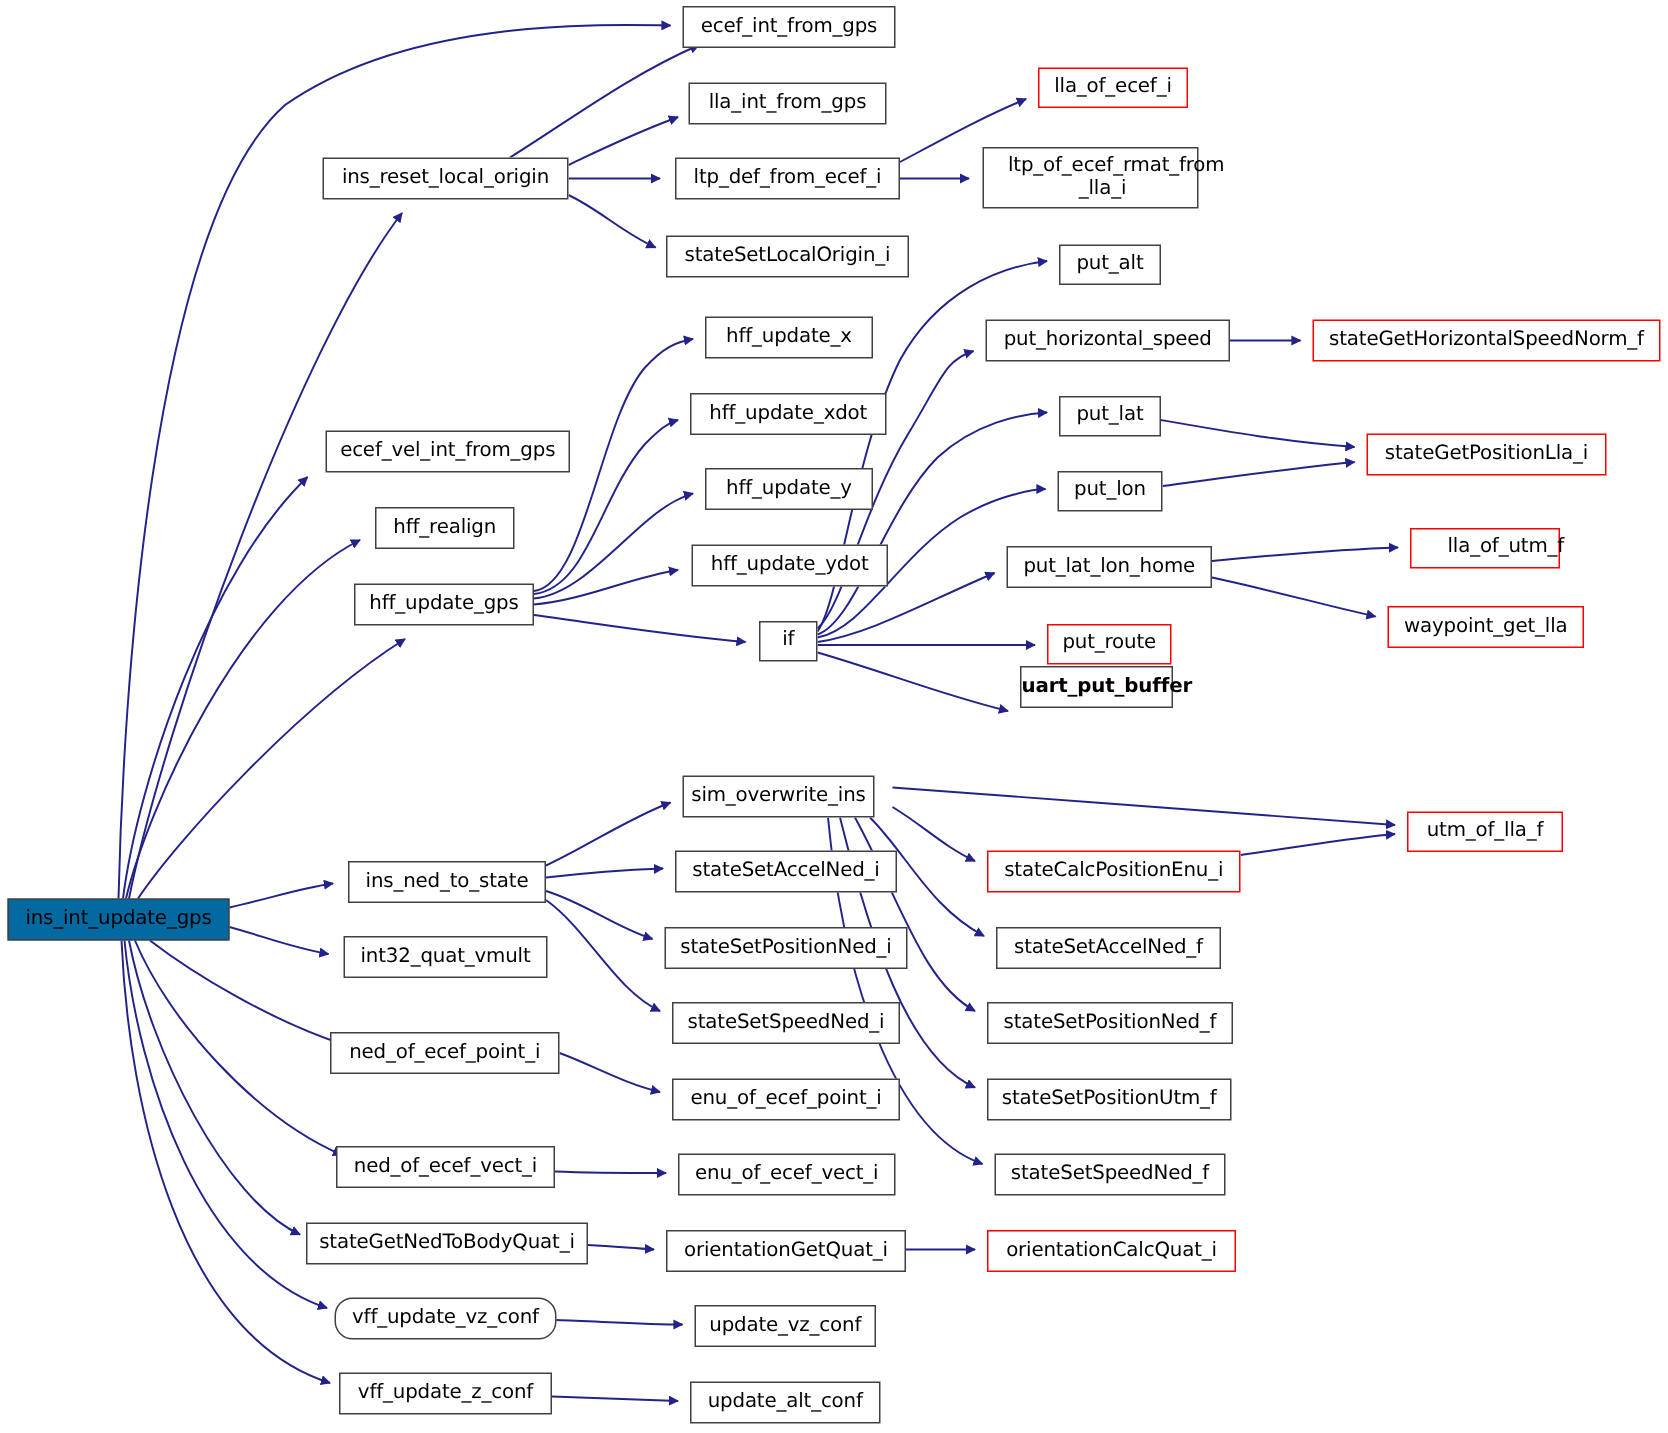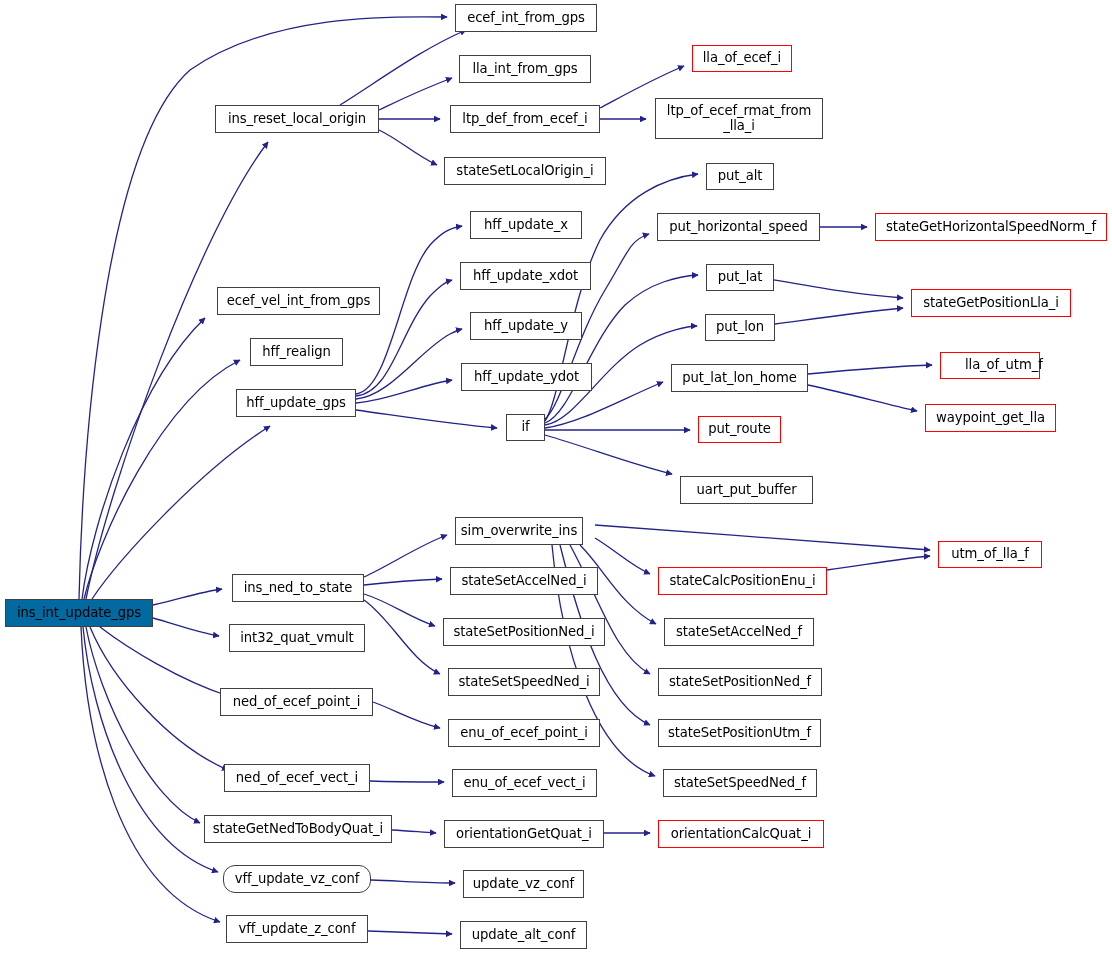--- a/index.html
+++ b/index.html
@@ -127,34 +127,34 @@
       <div class="node" style="left: 220px; top: 688px; width: 153px; height: 28px;"><span class="lbl">ned_of_ecef_point_i</span></div>
       <div class="node" style="left: 224px; top: 764px; width: 146px; height: 28px;"><span class="lbl">ned_of_ecef_vect_i</span></div>
       <div class="node" style="left: 204px; top: 815px; width: 188px; height: 28px;"><span class="lbl">stateGetNedToBodyQuat_i</span></div>
       <div class="node" style="left: 223px; top: 865px; width: 148px; height: 28px; border-radius: 12px;"><span class="lbl">vff_update_vz_conf</span></div>
       <div class="node" style="left: 226px; top: 915px; width: 142px; height: 28px;"><span class="lbl">vff_update_z_conf</span></div>
       <div class="node" style="left: 455px; top: 4px; width: 142px; height: 28px;"><span class="lbl">ecef_int_from_gps</span></div>
       <div class="node" style="left: 459px; top: 55px; width: 132px; height: 28px;"><span class="lbl">lla_int_from_gps</span></div>
       <div class="node" style="left: 450px; top: 105px; width: 150px; height: 28px;"><span class="lbl">ltp_def_from_ecef_i</span></div>
       <div class="node" style="left: 444px; top: 157px; width: 162px; height: 28px;"><span class="lbl">stateSetLocalOrigin_i</span></div>
       <div class="node red" style="left: 692px; top: 45px; width: 100px; height: 27px;"><span class="lbl">lla_of_ecef_i</span></div>
-      <div class="node" style="left: 655px; top: 98px; width: 168px; height: 41px;"><span class="lbl">ltp_of_ecef_rmat_from
+      <div class="node" style="left: 655px; top: 98px; width: 144px; height: 41px; padding-left: 16px;"><span class="lbl">ltp_of_ecef_rmat_from
 _lla_i</span></div>
       <div class="node" style="left: 706px; top: 163px; width: 68px; height: 27px;"><span class="lbl">put_alt</span></div>
       <div class="node" style="left: 470px; top: 211px; width: 112px; height: 28px;"><span class="lbl">hff_update_x</span></div>
       <div class="node" style="left: 460px; top: 262px; width: 131px; height: 28px;"><span class="lbl">hff_update_xdot</span></div>
       <div class="node" style="left: 470px; top: 312px; width: 112px; height: 28px;"><span class="lbl">hff_update_y</span></div>
       <div class="node" style="left: 461px; top: 363px; width: 131px; height: 28px;"><span class="lbl">hff_update_ydot</span></div>
       <div class="node" style="left: 506px; top: 414px; width: 39px; height: 27px;"><span class="lbl">if</span></div>
       <div class="node" style="left: 657px; top: 213px; width: 163px; height: 28px;"><span class="lbl">put_horizontal_speed</span></div>
       <div class="node" style="left: 706px; top: 264px; width: 68px; height: 27px;"><span class="lbl">put_lat</span></div>
       <div class="node" style="left: 705px; top: 314px; width: 70px; height: 27px;"><span class="lbl">put_lon</span></div>
       <div class="node" style="left: 671px; top: 364px; width: 137px; height: 28px;"><span class="lbl">put_lat_lon_home</span></div>
       <div class="node red" style="left: 698px; top: 416px; width: 83px; height: 27px;"><span class="lbl">put_route</span></div>
-      <div class="node" style="left: 680px; top: 476px; width: 133px; height: 28px;"><span class="lbl">uart_put_buffer</span></div>
+      <div class="node" style="left: 680px; top: 444px; width: 102px; height: 28px; font-weight: bold;"><span class="lbl">uart_put_buffer</span></div>
       <div class="node red" style="left: 875px; top: 213px; width: 232px; height: 28px;"><span class="lbl">stateGetHorizontalSpeedNorm_f</span></div>
       <div class="node red" style="left: 911px; top: 289px; width: 160px; height: 28px;"><span class="lbl">stateGetPositionLla_i</span></div>
       <div class="node red" style="left: 940px; top: 352px; width: 100px; height: 27px; padding-left: 24px;"><span class="lbl">lla_of_utm_f</span></div>
       <div class="node red" style="left: 925px; top: 404px; width: 131px; height: 28px; justify-content: center;"><span class="lbl">waypoint_get_lla</span></div>
       <div class="node" style="left: 455px; top: 517px; width: 128px; height: 28px;"><span class="lbl">sim_overwrite_ins</span></div>
       <div class="node" style="left: 450px; top: 567px; width: 148px; height: 28px;"><span class="lbl">stateSetAccelNed_i</span></div>
       <div class="node" style="left: 443px; top: 618px; width: 162px; height: 28px;"><span class="lbl">stateSetPositionNed_i</span></div>
       <div class="node" style="left: 448px; top: 668px; width: 152px; height: 28px;"><span class="lbl">stateSetSpeedNed_i</span></div>
       <div class="node" style="left: 448px; top: 719px; width: 152px; height: 28px;"><span class="lbl">enu_of_ecef_point_i</span></div>
       <div class="node" style="left: 452px; top: 769px; width: 145px; height: 28px;"><span class="lbl">enu_of_ecef_vect_i</span></div>

